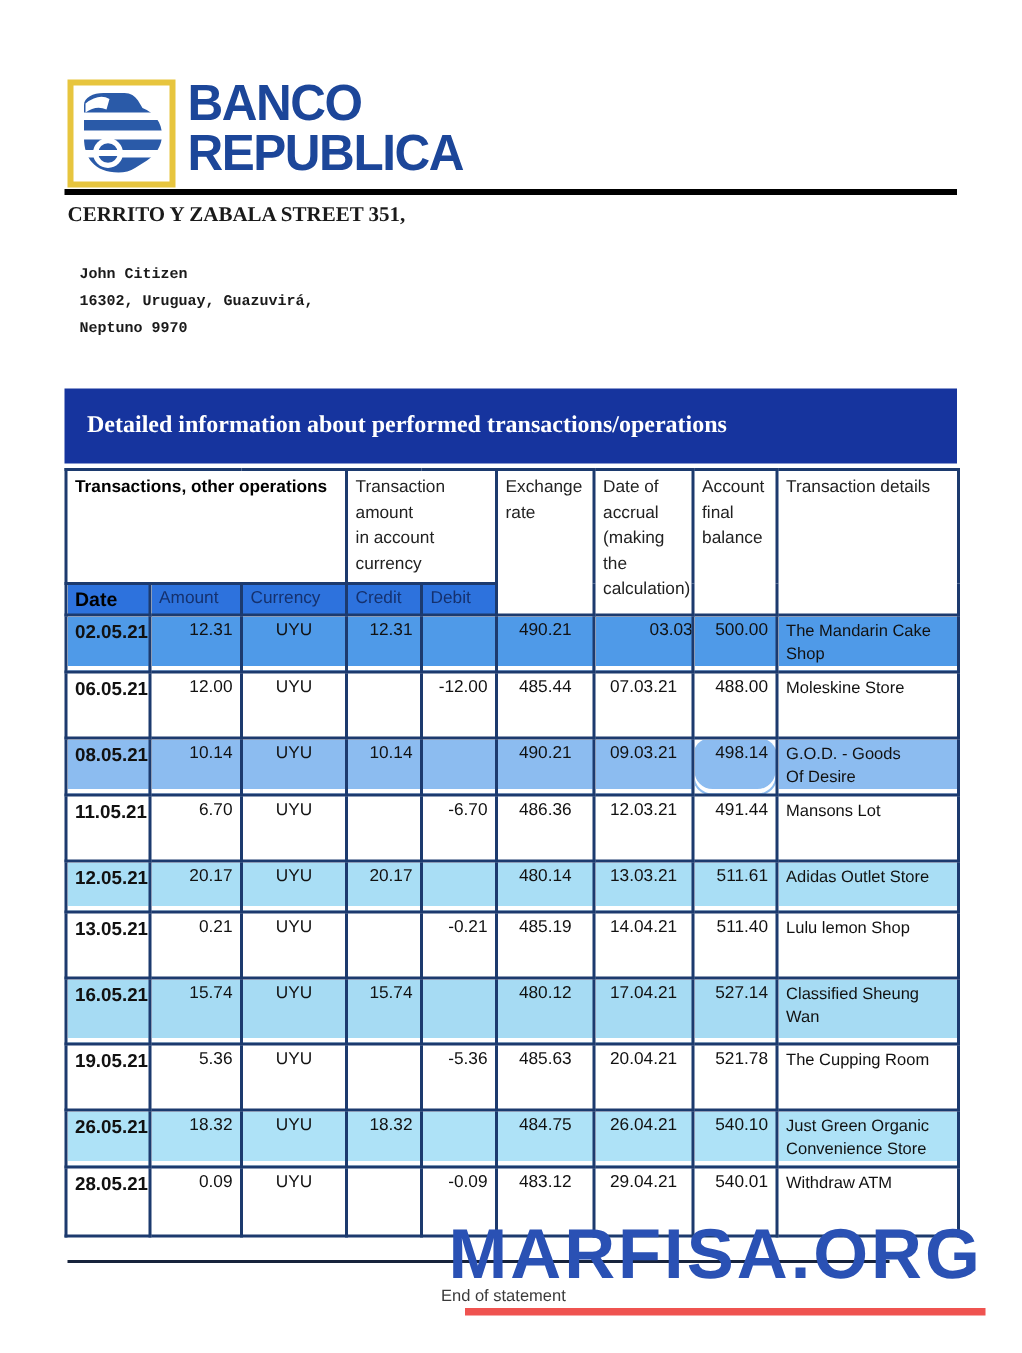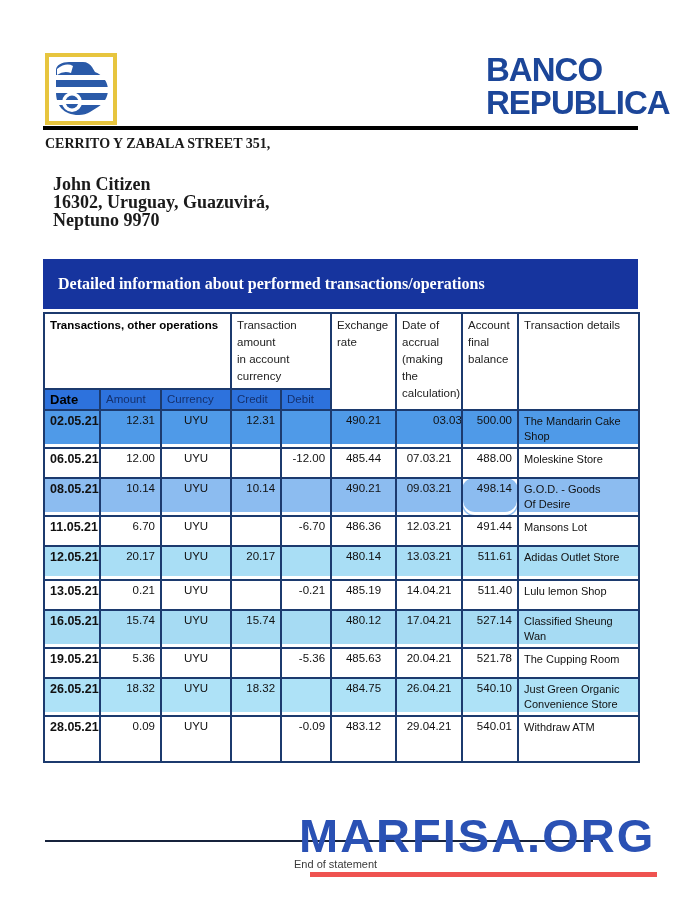--- a/index.html
+++ b/index.html
@@ -1,46 +1,46 @@
 <!DOCTYPE html>
 <html><head>
 <meta charset="utf-8">
 <style>
   html,body{margin:0;padding:0;background:#fff;}
   .page{position:relative;width:681px;height:902px;background:#fff;overflow:hidden;
         font-family:"Liberation Sans",sans-serif;color:#111;}
 
   
-  .logo-row{display:flex;align-items:flex-start;margin:53px 6px 0 45px;height:72px;justify-content:space-between;}
+  .logo-row{display:flex;align-items:flex-start;margin:53px 16px 0 45px;height:72px;}
   .logo-box{width:64px;height:64px;border:4px solid #e7c53e;background:#fff;flex:0 0 auto;}
   .bank-name{margin:0 0 0 8px;font-weight:bold;font-size:34px;line-height:33px;
              color:#1c4699;letter-spacing:-1px;transform:scaleX(.97);transform-origin:left top;}
   .rule{height:4px;background:#000;margin:1px 43px 0 43px;}
   .bank-address{margin:5px 0 0 45px;font-family:"Liberation Serif",serif;font-weight:bold;
                 font-size:14px;line-height:17px;color:#1a1a1a;}
-  .customer{margin:23px 0 0 53px;font-family:Liberation Serif, serif;font-weight:bold;
-            font-size:18px;line-height:18px;color:#1a1a1a;}
+  .customer{margin:23px 0 0 53px;font-family:Liberation Mono, monospace;font-weight:bold;
+            font-size:10px;line-height:18px;color:#1a1a1a;}
 
   
   .title-bar{margin:30px 43px 0 43px;height:50px;background:#16349e;color:#fff;
              font-family:"Liberation Serif",serif;font-weight:bold;font-size:16px;
              display:flex;align-items:center;padding-left:15px;box-sizing:border-box;}
 
   
   table.stmt{margin:3px 0 0 43px;border-collapse:collapse;table-layout:fixed;width:595px;
              font-size:11.5px;}
   table.stmt th,table.stmt td{border:2px solid #1c3a6e;vertical-align:top;
              padding:3px 5px;box-sizing:border-box;overflow:hidden;}
   thead th{background:#fff;font-weight:normal;text-align:left;color:#222;
            white-space:pre-line;line-height:17px;height:70px;}
   thead th.group{font-weight:bold;color:#000;}
   thead tr.sub th{background:#2d72dd;color:#15316e;height:21px;padding:2px 5px;
                   line-height:15px;white-space:nowrap;}
   thead tr.sub th.date-h{font-weight:bold;color:#000;font-size:13px;}
-  tbody tr{height:30px;}
+  tbody tr{height:44px;}
   tbody tr:nth-child(1){height:31px;}
   tbody tr:nth-child(3){height:36px;}
   tbody tr:nth-child(5){height:34px;}
   tbody tr:nth-child(9){height:37px;}
   tbody tr:nth-child(10){height:46px;}
   td.c-date{font-weight:bold;font-size:12.5px;padding-left:3px;white-space:nowrap;}
   td.c-num{text-align:right;padding-right:5px;}
   td.c-ctr{text-align:center;}
   td.c-rate{text-align:center;}
   td.c-bal{text-align:right;padding-right:2px;}

